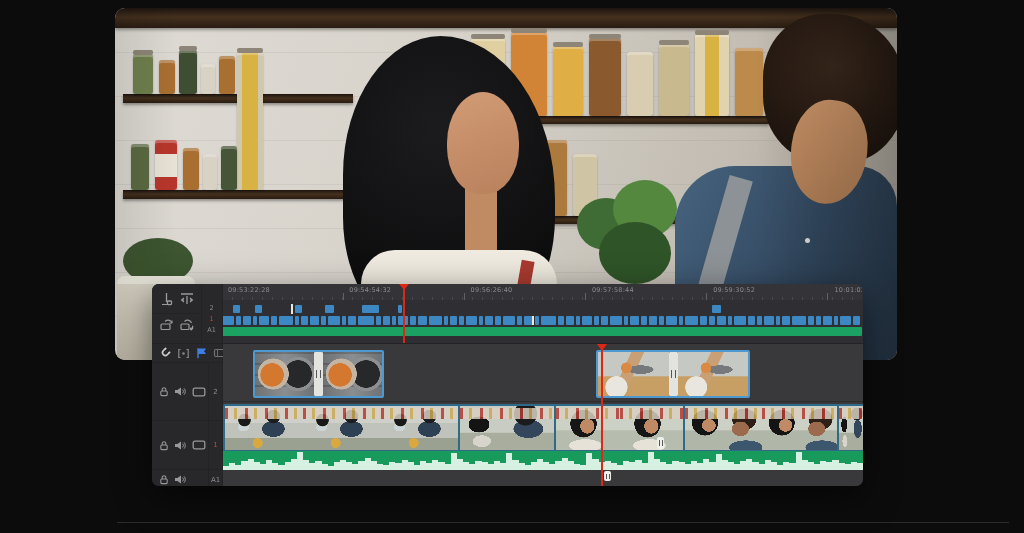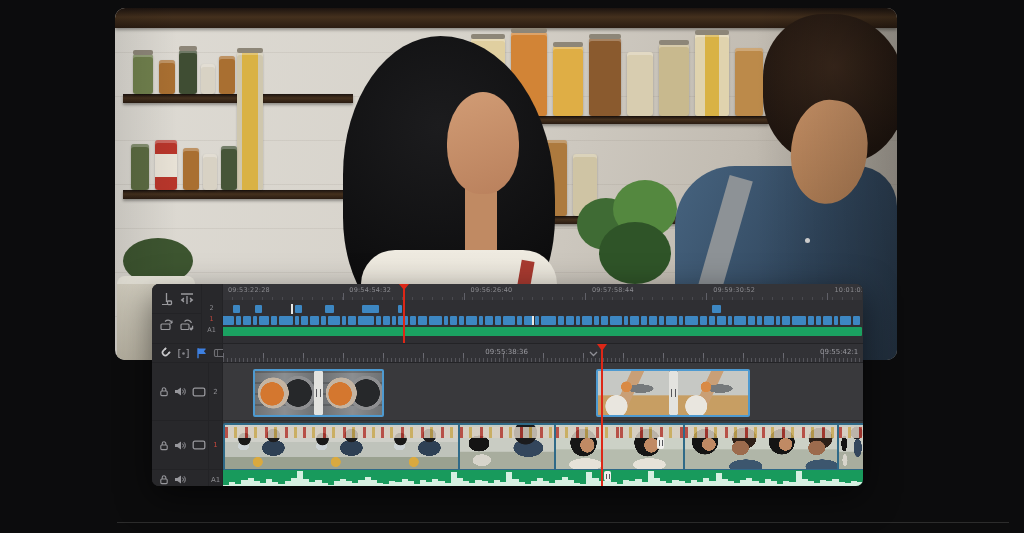--- a/index.html
+++ b/index.html
@@ -433,29 +433,20 @@
               <path d="M1 4h2.4L7 1.4v8.2L3.4 7H1z" fill="#97979c"></path>
               <path d="M8.6 3.6a2.7 2.7 0 0 1 0 3.8 M10 2.3a4.6 4.6 0 0 1 0 6.4" stroke="#97979c" stroke-width="1" fill="none"></path>
             </svg>
           </span>
         <div class="vdiv"></div>
         <span class="tk-label">A1</span>
       </div>
     </div>
 
     <div id="lanes">
-      <div id="ruler">
-        <span id="ph-tc">09:55:38:36</span>
-        <span id="edge-tc">09:55:42:1</span>
-        <span id="ruler-chevron">
-            <svg width="9" height="6" viewBox="0 0 9 6" fill="none" stroke="#8f8f95" stroke-width="1.3">
-              <path d="M1 1l3.5 3.5L8 1"></path>
-            </svg>
-          </span>
-      </div>
       <div class="trackrow" id="row-v2">
           <div class="clip t2" style="left: 30px; width: 127px;">
             <div class="th pans"></div>
             <div class="cdiv"></div>
             <div class="th pans"></div>
           </div>
           <div class="clip t2" style="left: 373px; width: 150px;">
             <div class="th plating"></div>
             <div class="cdiv"></div>
             <div class="th plating"></div>

